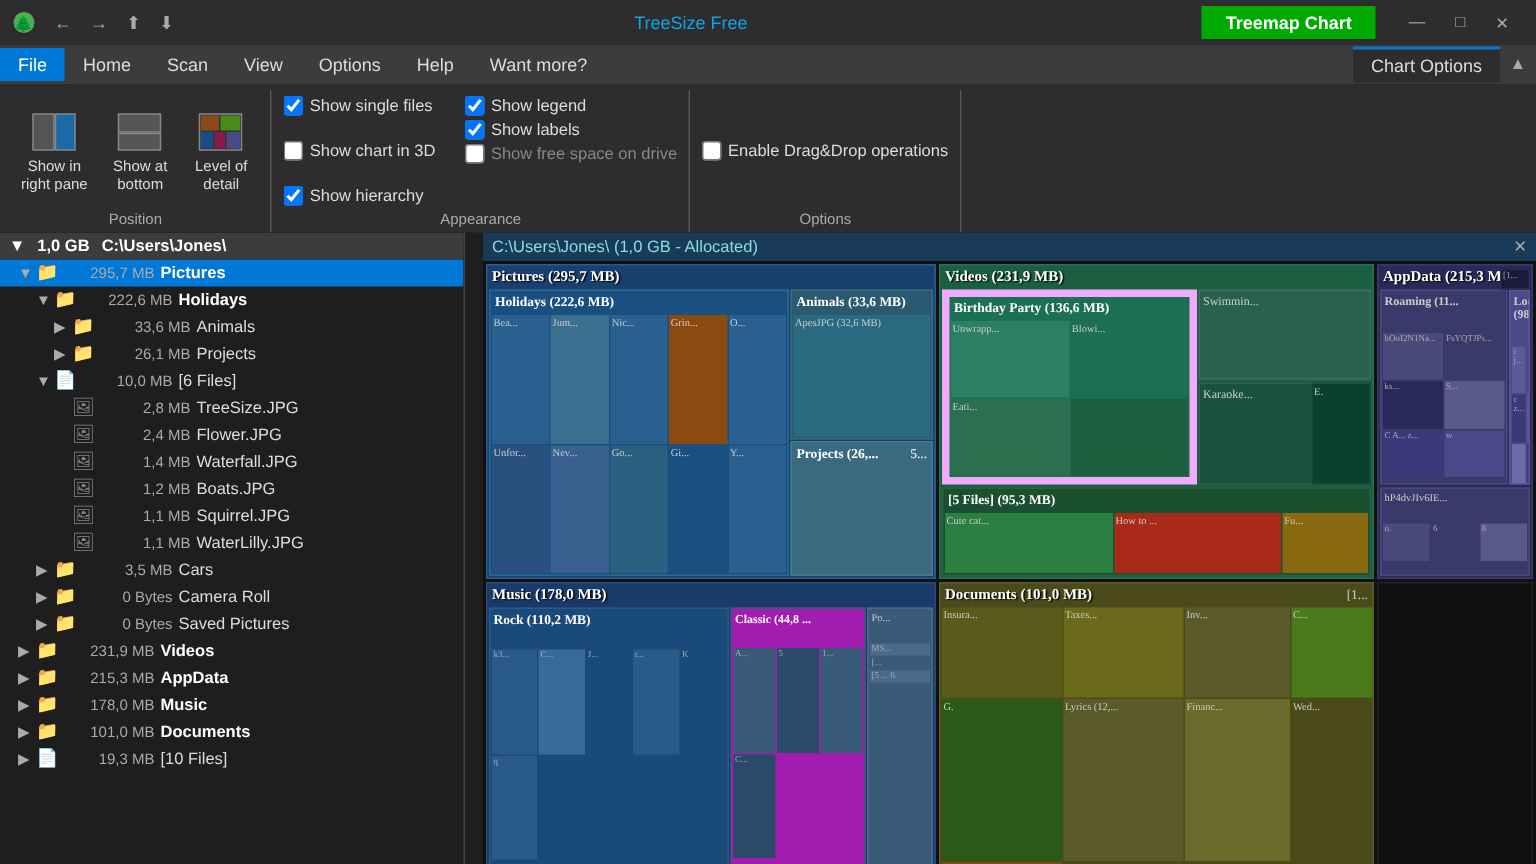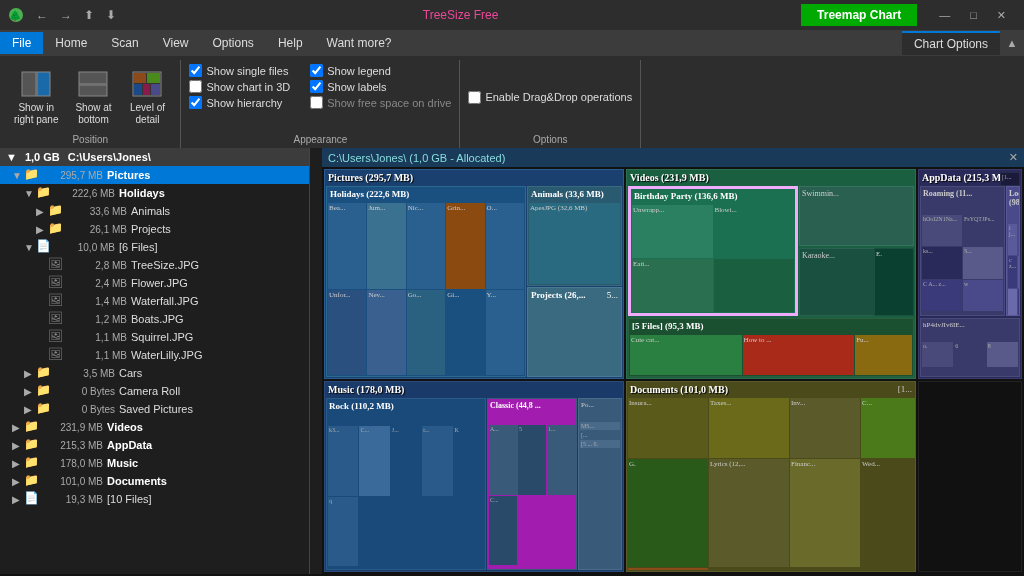--- a/index.html
+++ b/index.html
@@ -2,21 +2,21 @@
 <html><head>
   <meta charset="utf-8">
   <style>
     * { box-sizing: border-box; margin: 0; padding: 0; }
     body { font-family: 'Segoe UI', Arial, sans-serif; font-size: 11px; background: #1e1e1e; color: #fff; width: 1024px; height: 576px; overflow: hidden; }
     
     
     #titlebar { background: #2d2d2d; height: 30px; display: flex; align-items: center; padding: 0 8px; gap: 8px; }
     #titlebar .nav-btns { display: flex; gap: 4px; }
     #titlebar .nav-btn { background: none; border: none; color: #aaa; cursor: pointer; font-size: 12px; padding: 2px 4px; }
-    #titlebar .title { flex: 1; text-align: center; font-size: 12px; color: #ec4899; }
+    #titlebar .title { flex: 1; text-align: center; font-size: 12px; color: #0ea5e9; }
     #titlebar .win-btns { display: flex; }
     #titlebar .win-btn { background: none; border: none; color: #aaa; cursor: pointer; font-size: 11px; padding: 4px 10px; }
     
     
     #menubar { background: #3c3c3c; display: flex; align-items: center; height: 26px; }
     .menu-item { padding: 4px 12px; cursor: pointer; font-size: 12px; color: #ddd; }
     .menu-file { background: #0078d7; color: #fff; }
     .chart-options-tab { background: #2d2d2d; color: #ddd; border-top: 2px solid #0078d7; }
     .pos-btn { display: flex; flex-direction: column; align-items: center; gap: 2px; cursor: pointer; padding: 4px 6px; border-radius: 3px; color: #ddd; font-size: 10px; min-width: 50px; }
     .pos-btn .icon-box { width: 32px; height: 32px; display: flex; align-items: center; justify-content: center; font-size: 18px; }
@@ -135,21 +135,21 @@
         </div>
         <div style="font-size:10px;color:#ddd;text-align:center;line-height:1.2;">Level of<br>detail</div>
       </div>
     </div>
     <div class="rsection-footer">Position</div>
   </div>
 
   <div class="rsection">
     <div class="rsection-content" style="flex-direction:column;align-items:flex-start;gap:3px;">
       <div style="display:flex;gap:20px;">
-        <div style="display:flex;flex-direction:column;gap:3px;">
+        <div style="display:flex;flex-direction:column;gap:17px;">
           <div class="check-row">
             <input type="checkbox" id="cb1" checked="" style="">
             <label for="cb1">Show single files</label>
           </div>
           <div class="check-row">
             <input type="checkbox" id="cb2" style="">
             <label for="cb2">Show chart in 3D</label>
           </div>
           <div class="check-row">
             <input type="checkbox" id="cb3" checked="" style="">
@@ -386,21 +386,21 @@
 
         <div style="position:absolute;bottom:1px;left:202px;right:1px;height:90px;background:#3a6a80;border:1px solid #4a7a90;overflow:hidden;">
           <div style="position:absolute;top:2px;left:3px;font-size:9px;color:#fff;font-weight:bold;">Projects (26,...</div>
           <div style="position:absolute;top:2px;right:3px;font-size:9px;color:#fff;">5...</div>
         </div>
       </div>
 
       <div style="background:#1a6040;border:1px solid #2a7050;position:relative;overflow:hidden;cursor:pointer;">
         <div style="position:absolute;top:2px;left:3px;font-size:10px;color:#fff;font-weight:bold;text-shadow:1px 1px 1px #000;">Videos (231,9 MB)</div>
 
-        <div style="position:absolute;top:16px;left:1px;width:170px;height:130px;background:#1a7050;border:3px solid #f0abfc;overflow:hidden;">
+        <div style="position:absolute;top:16px;left:1px;width:170px;height:130px;background:#1a7050;border:5px solid #f0abfc;overflow:hidden;">
           <div style="position:absolute;top:2px;left:3px;font-size:9px;color:#fff;font-weight:bold;">Birthday Party (136,6 MB)</div>
           <div style="position:absolute;top:16px;left:1px;right:1px;bottom:1px;display:grid;grid-template-columns:1fr 1fr;grid-template-rows:1fr 1fr;gap:1px;">
             <div style="background:#2a8060;font-size:7px;color:#ccc;padding:1px;">Unwrapp...</div>
             <div style="background:#1a7050;font-size:7px;color:#ccc;padding:1px;">Blowi...</div>
             <div style="background:#2a7050;font-size:7px;color:#ccc;padding:1px;">Eati...</div>
             <div style="background:#1a6040;font-size:7px;color:#ccc;padding:1px;"></div>
           </div>
         </div>
 
         <div style="position:absolute;top:16px;left:172px;right:1px;height:60px;background:#2a6050;border:1px solid #3a7060;overflow:hidden;">

